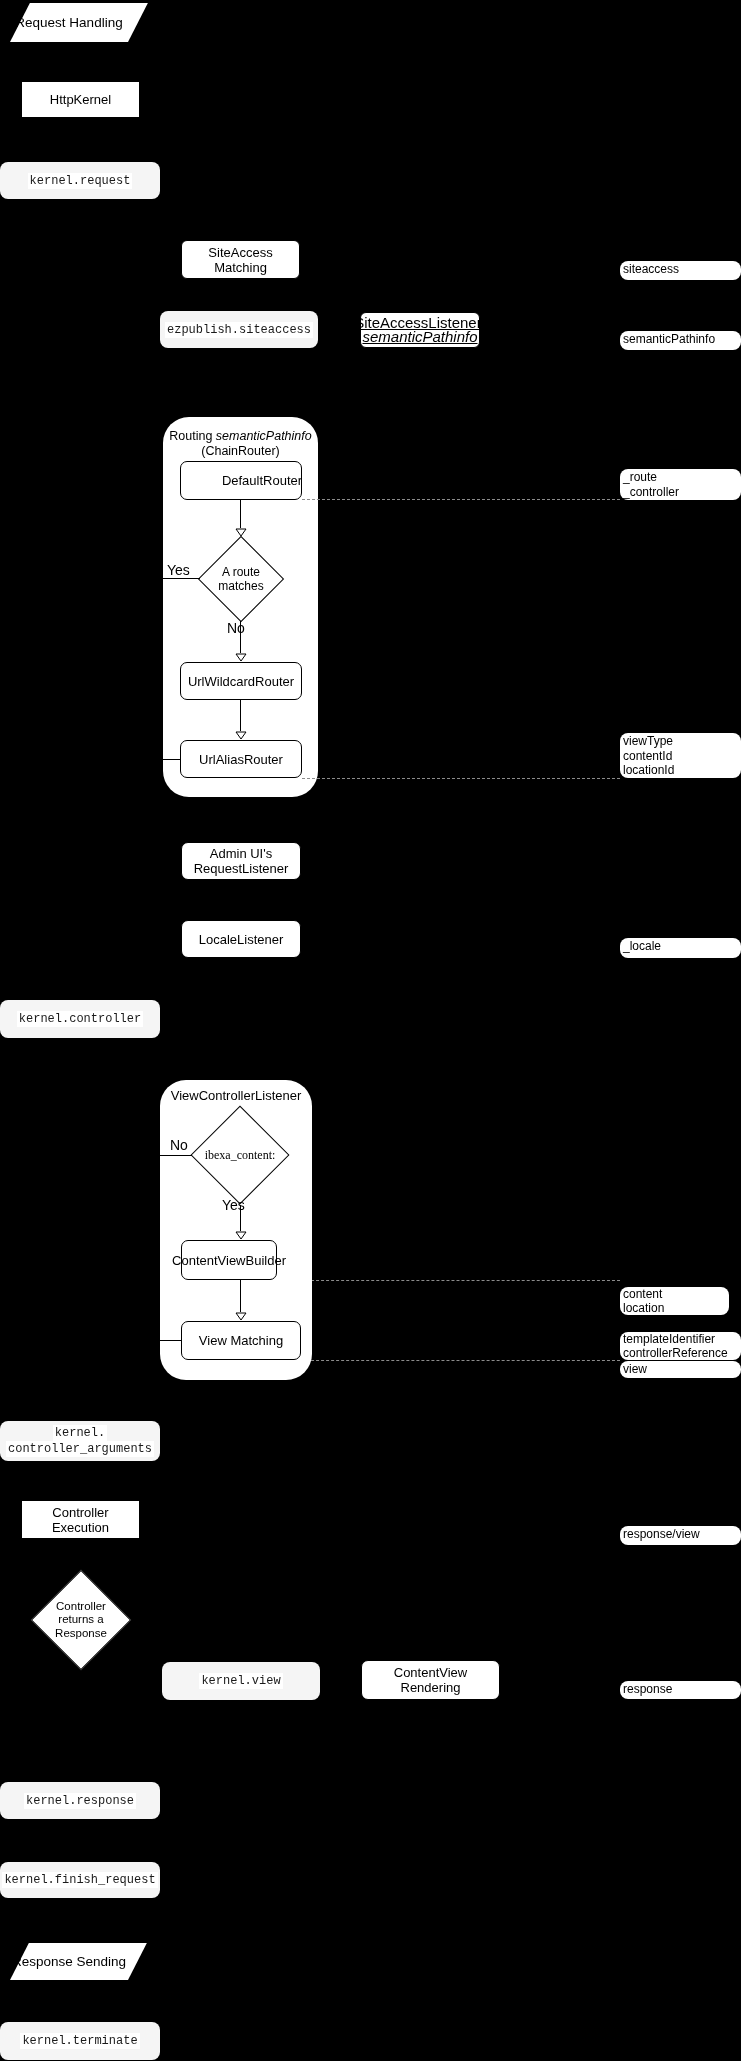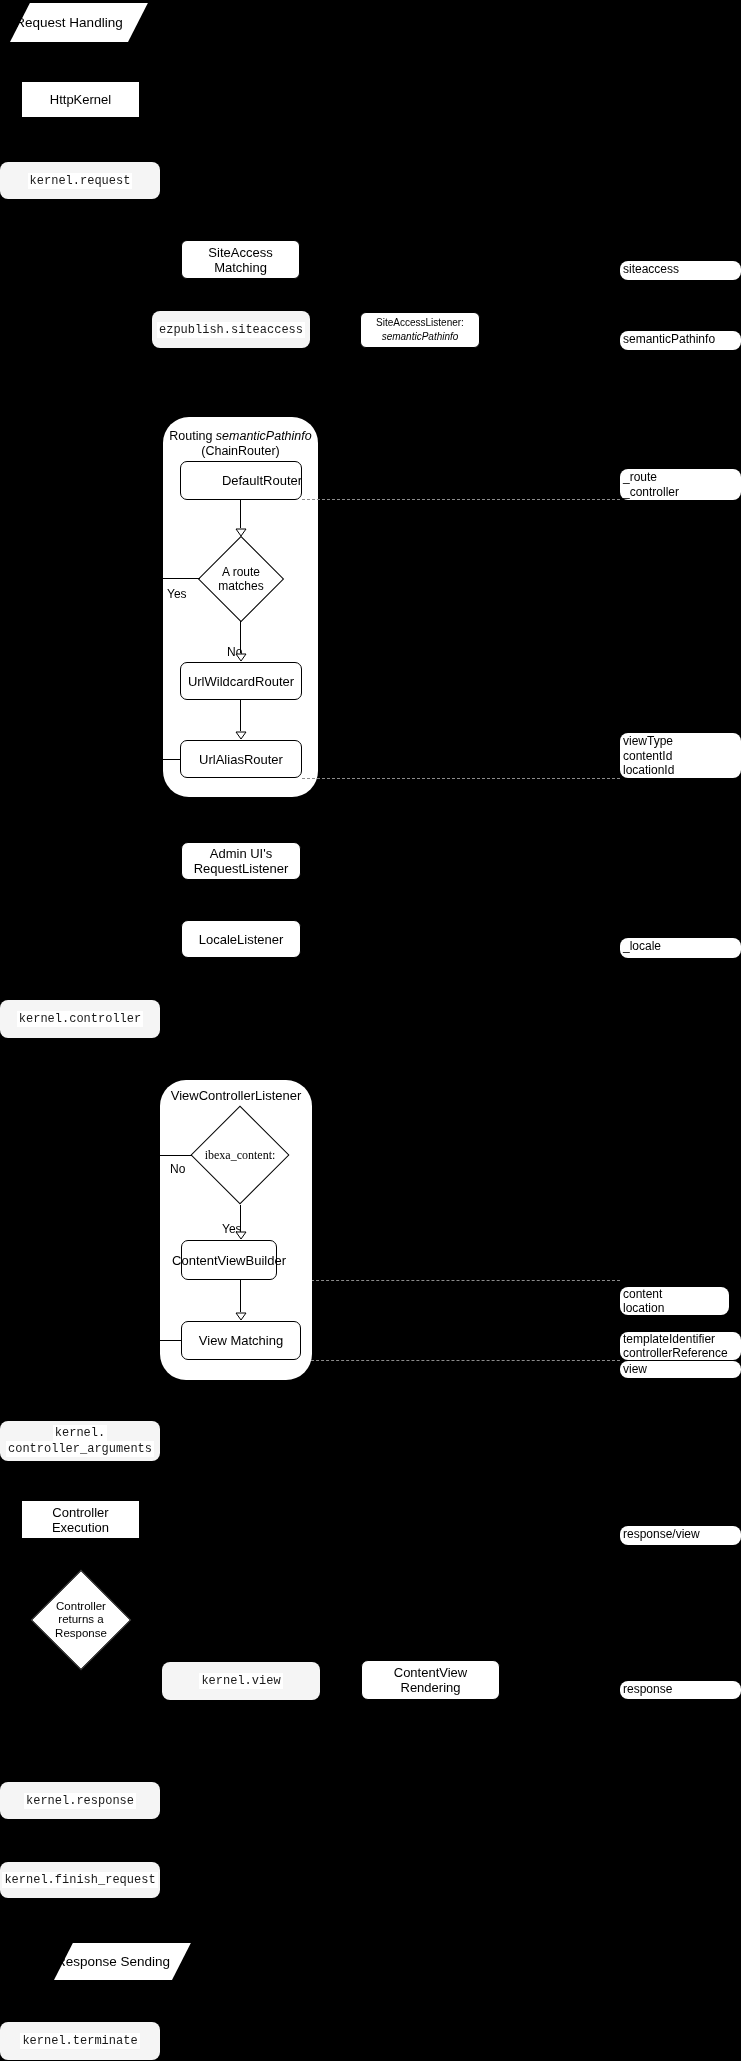--- a/index.html
+++ b/index.html
@@ -52,21 +52,21 @@
   }
   .diamond .dtext{
     position:absolute;left:0;top:0;width:100%;height:100%;
     display:flex;flex-direction:column;align-items:center;justify-content:center;
     text-align:center;font-size:12px;line-height:14px;
   }
   
   .vline{position:absolute;width:0;border-left:1px solid #000;}
   .hline{position:absolute;height:0;border-top:1px solid #000;}
   .dashed{position:absolute;height:0;border-top:1px dashed #8c8c8c;}
-  .edge-label{position:absolute;font-size:12px;line-height:12px;background:transparent;margin-top:24px;}
+  .edge-label{position:absolute;font-size:14px;line-height:12px;background:transparent;}
   .arrowhead{position:absolute;width:12px;height:9px;}
   .ital{font-style:italic;}
   .serif{font-family:"Liberation Serif",serif;font-size:13.5px;}
 </style>
 </head>
 <body>
 
 <div class="para" style="left:10px;top:3px;width:118px;height:39px;">
   <div class="pshape"></div>
   <div class="plabel">Request Handling</div>
@@ -81,25 +81,25 @@
 </div>
 
 <div class="node" style="left:181px;top:240px;width:119px;height:39px;border-radius:6px;">
   <span>SiteAccess Matching</span>
 </div>
 
 <div class="bar" style="left:620px;top:261px;width:121px;height:19px;">
   <div>siteaccess</div>
 </div>
 
-<div class="event" style="left:152px;top:311px;width:158px;height:37px;">
+<div class="event" style="left:160px;top:311px;width:158px;height:37px;">
   <span class="hl">ezpublish.siteaccess</span>
 </div>
 
-<div class="node" style="left:360px;top:312px;width:120px;height:36px;border-radius:6px;font-size:10px;line-height:14px;">
+<div class="node" style="left:360px;top:312px;width:120px;height:36px;border-radius:6px;font-size:15px;line-height:14px;text-decoration:underline;">
   <span>SiteAccessListener:</span>
   <span class="ital">semanticPathinfo</span>
 </div>
 
 <div class="bar" style="left:620px;top:331px;width:121px;height:19px;">
   <div>semanticPathinfo</div>
 </div>
 
 <div class="group" style="left:163px;top:417px;width:155px;height:380px;"></div>
 <div class="group-title" style="left:163px;top:429px;width:155px;">
@@ -258,20 +258,20 @@
 </div>
 
 <div class="event" style="left:0;top:1782px;width:160px;height:37px;">
   <span class="hl">kernel.response</span>
 </div>
 
 <div class="event" style="left:0;top:1862px;width:160px;height:36px;">
   <span class="hl">kernel.finish_request</span>
 </div>
 
-<div class="para" style="left:10px;top:1943px;width:118px;height:37px;margin-left:44px;">
+<div class="para" style="left:10px;top:1943px;width:118px;height:37px;">
   <div class="pshape"></div>
   <div class="plabel">Response Sending</div>
 </div>
 
 <div class="event" style="left:0;top:2022px;width:160px;height:38px;">
   <span class="hl">kernel.terminate</span>
 </div>
 
 </body></html>

